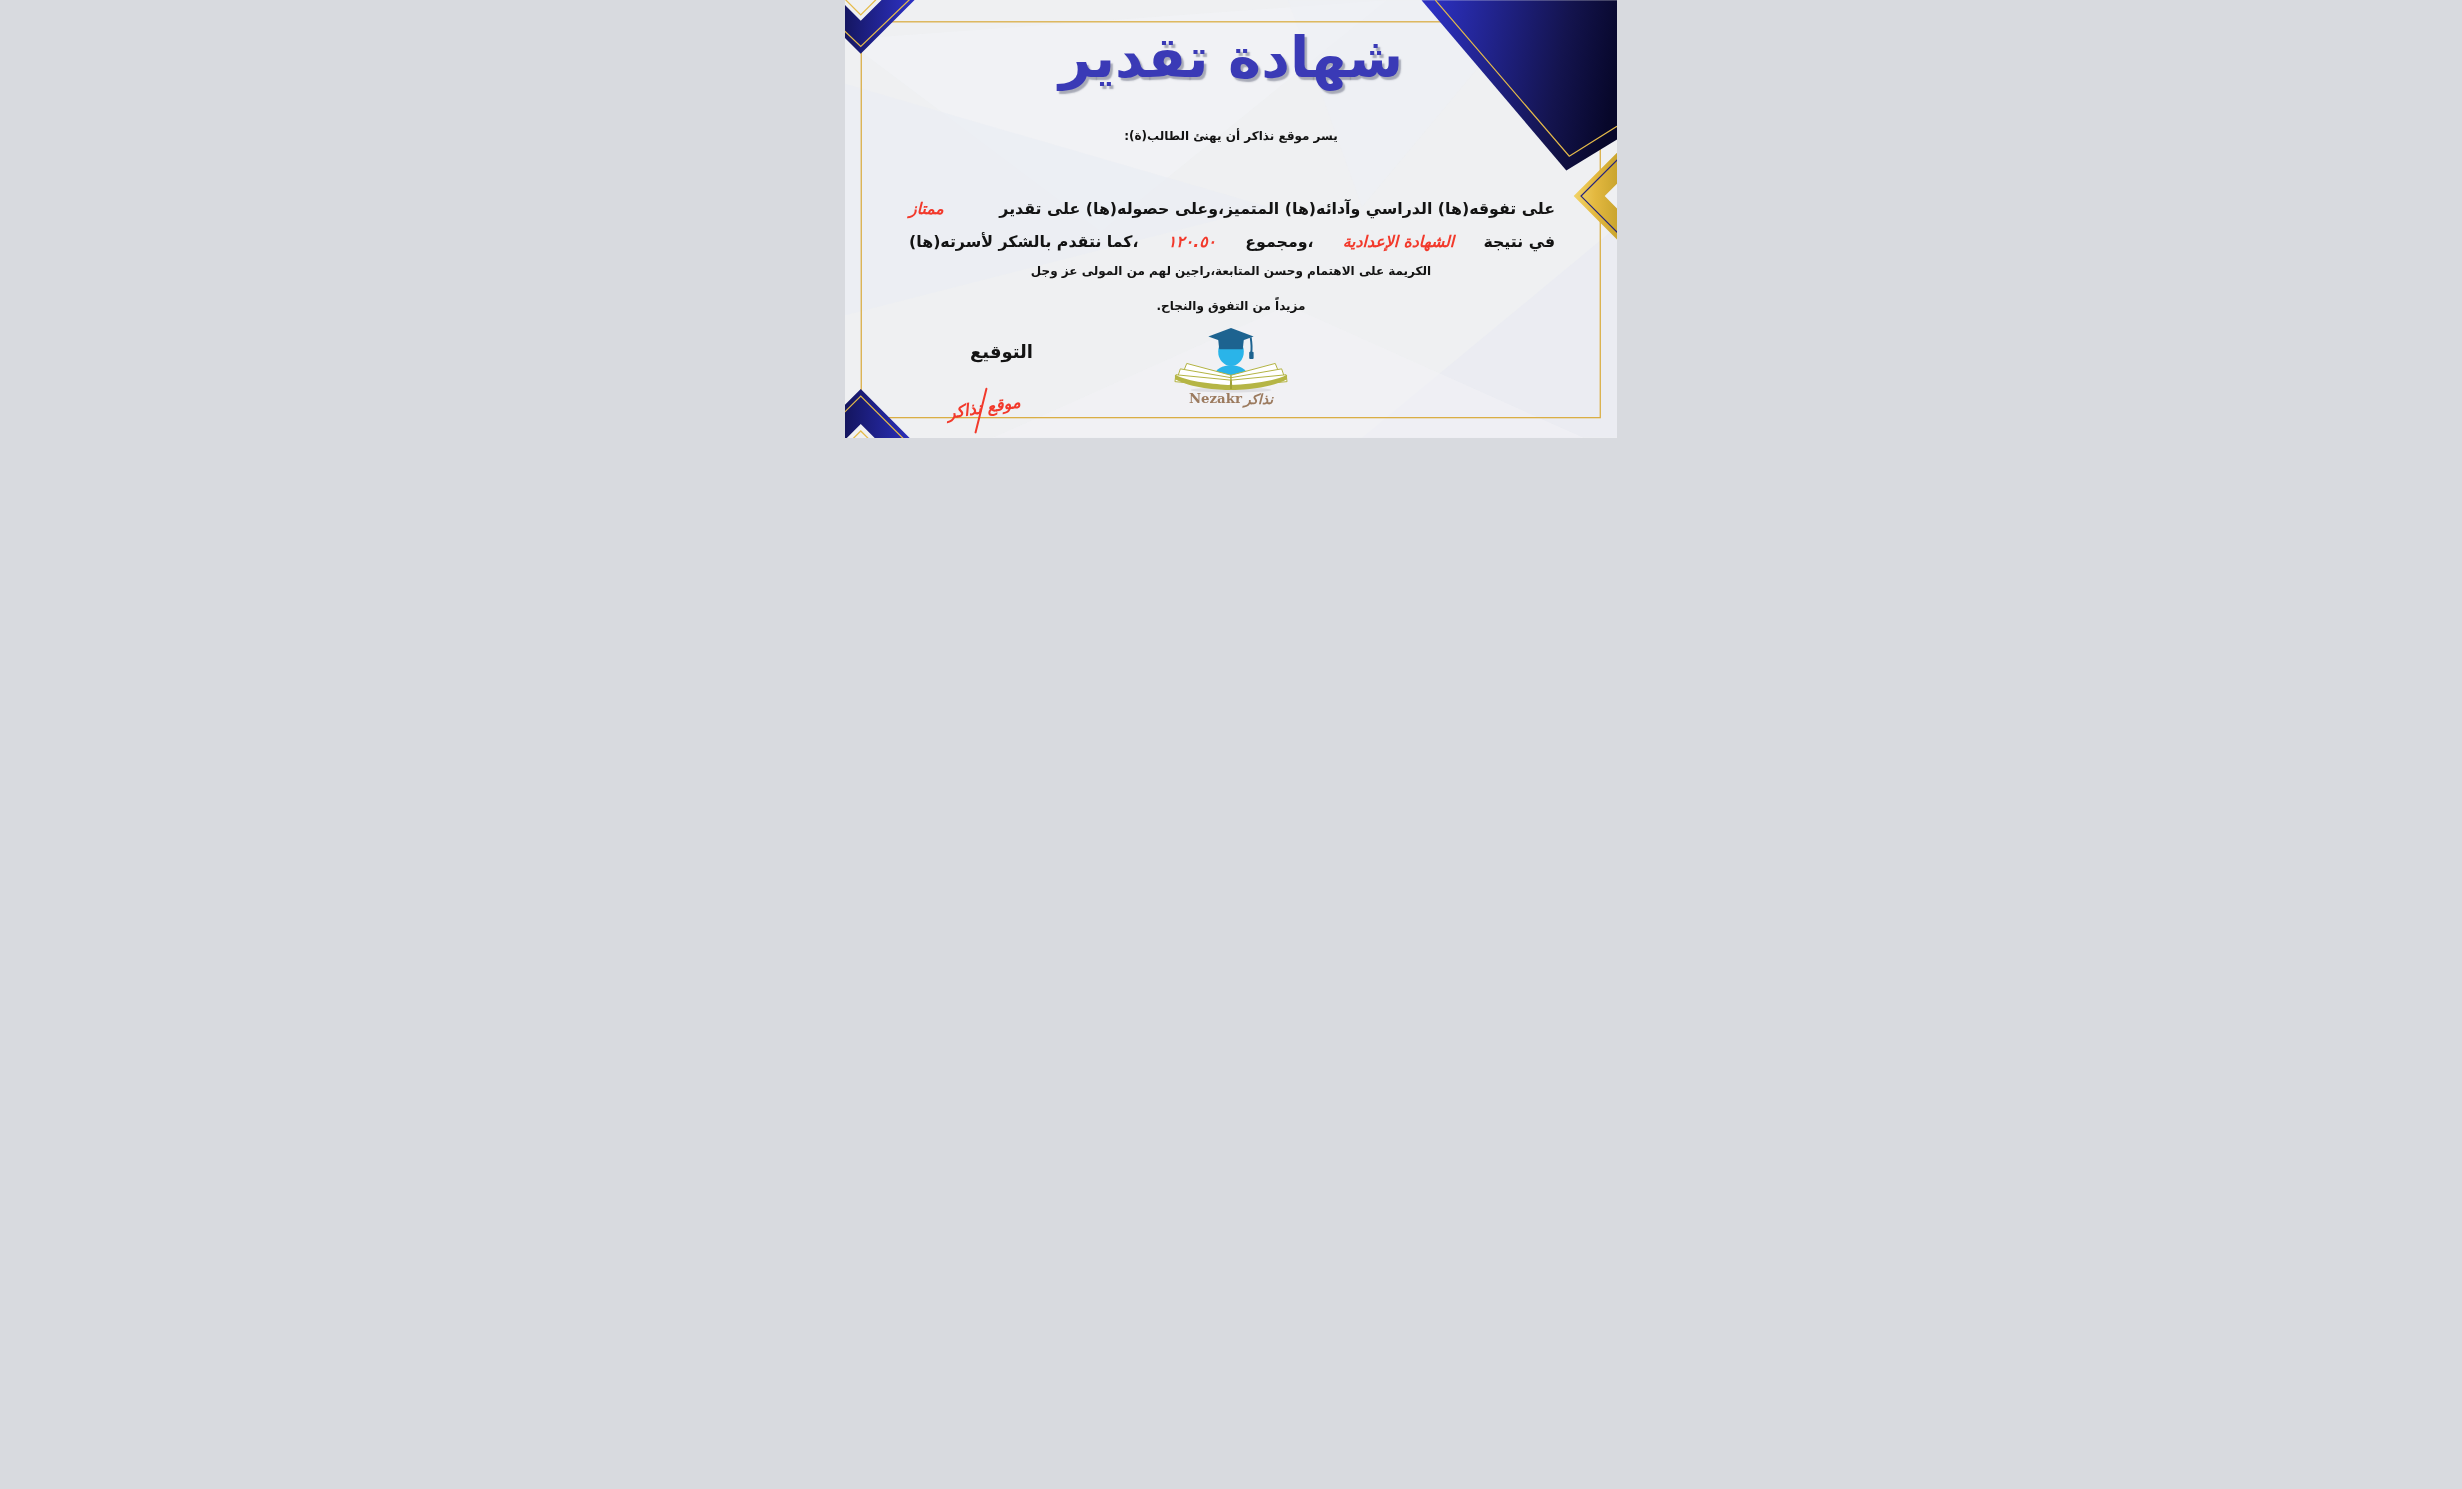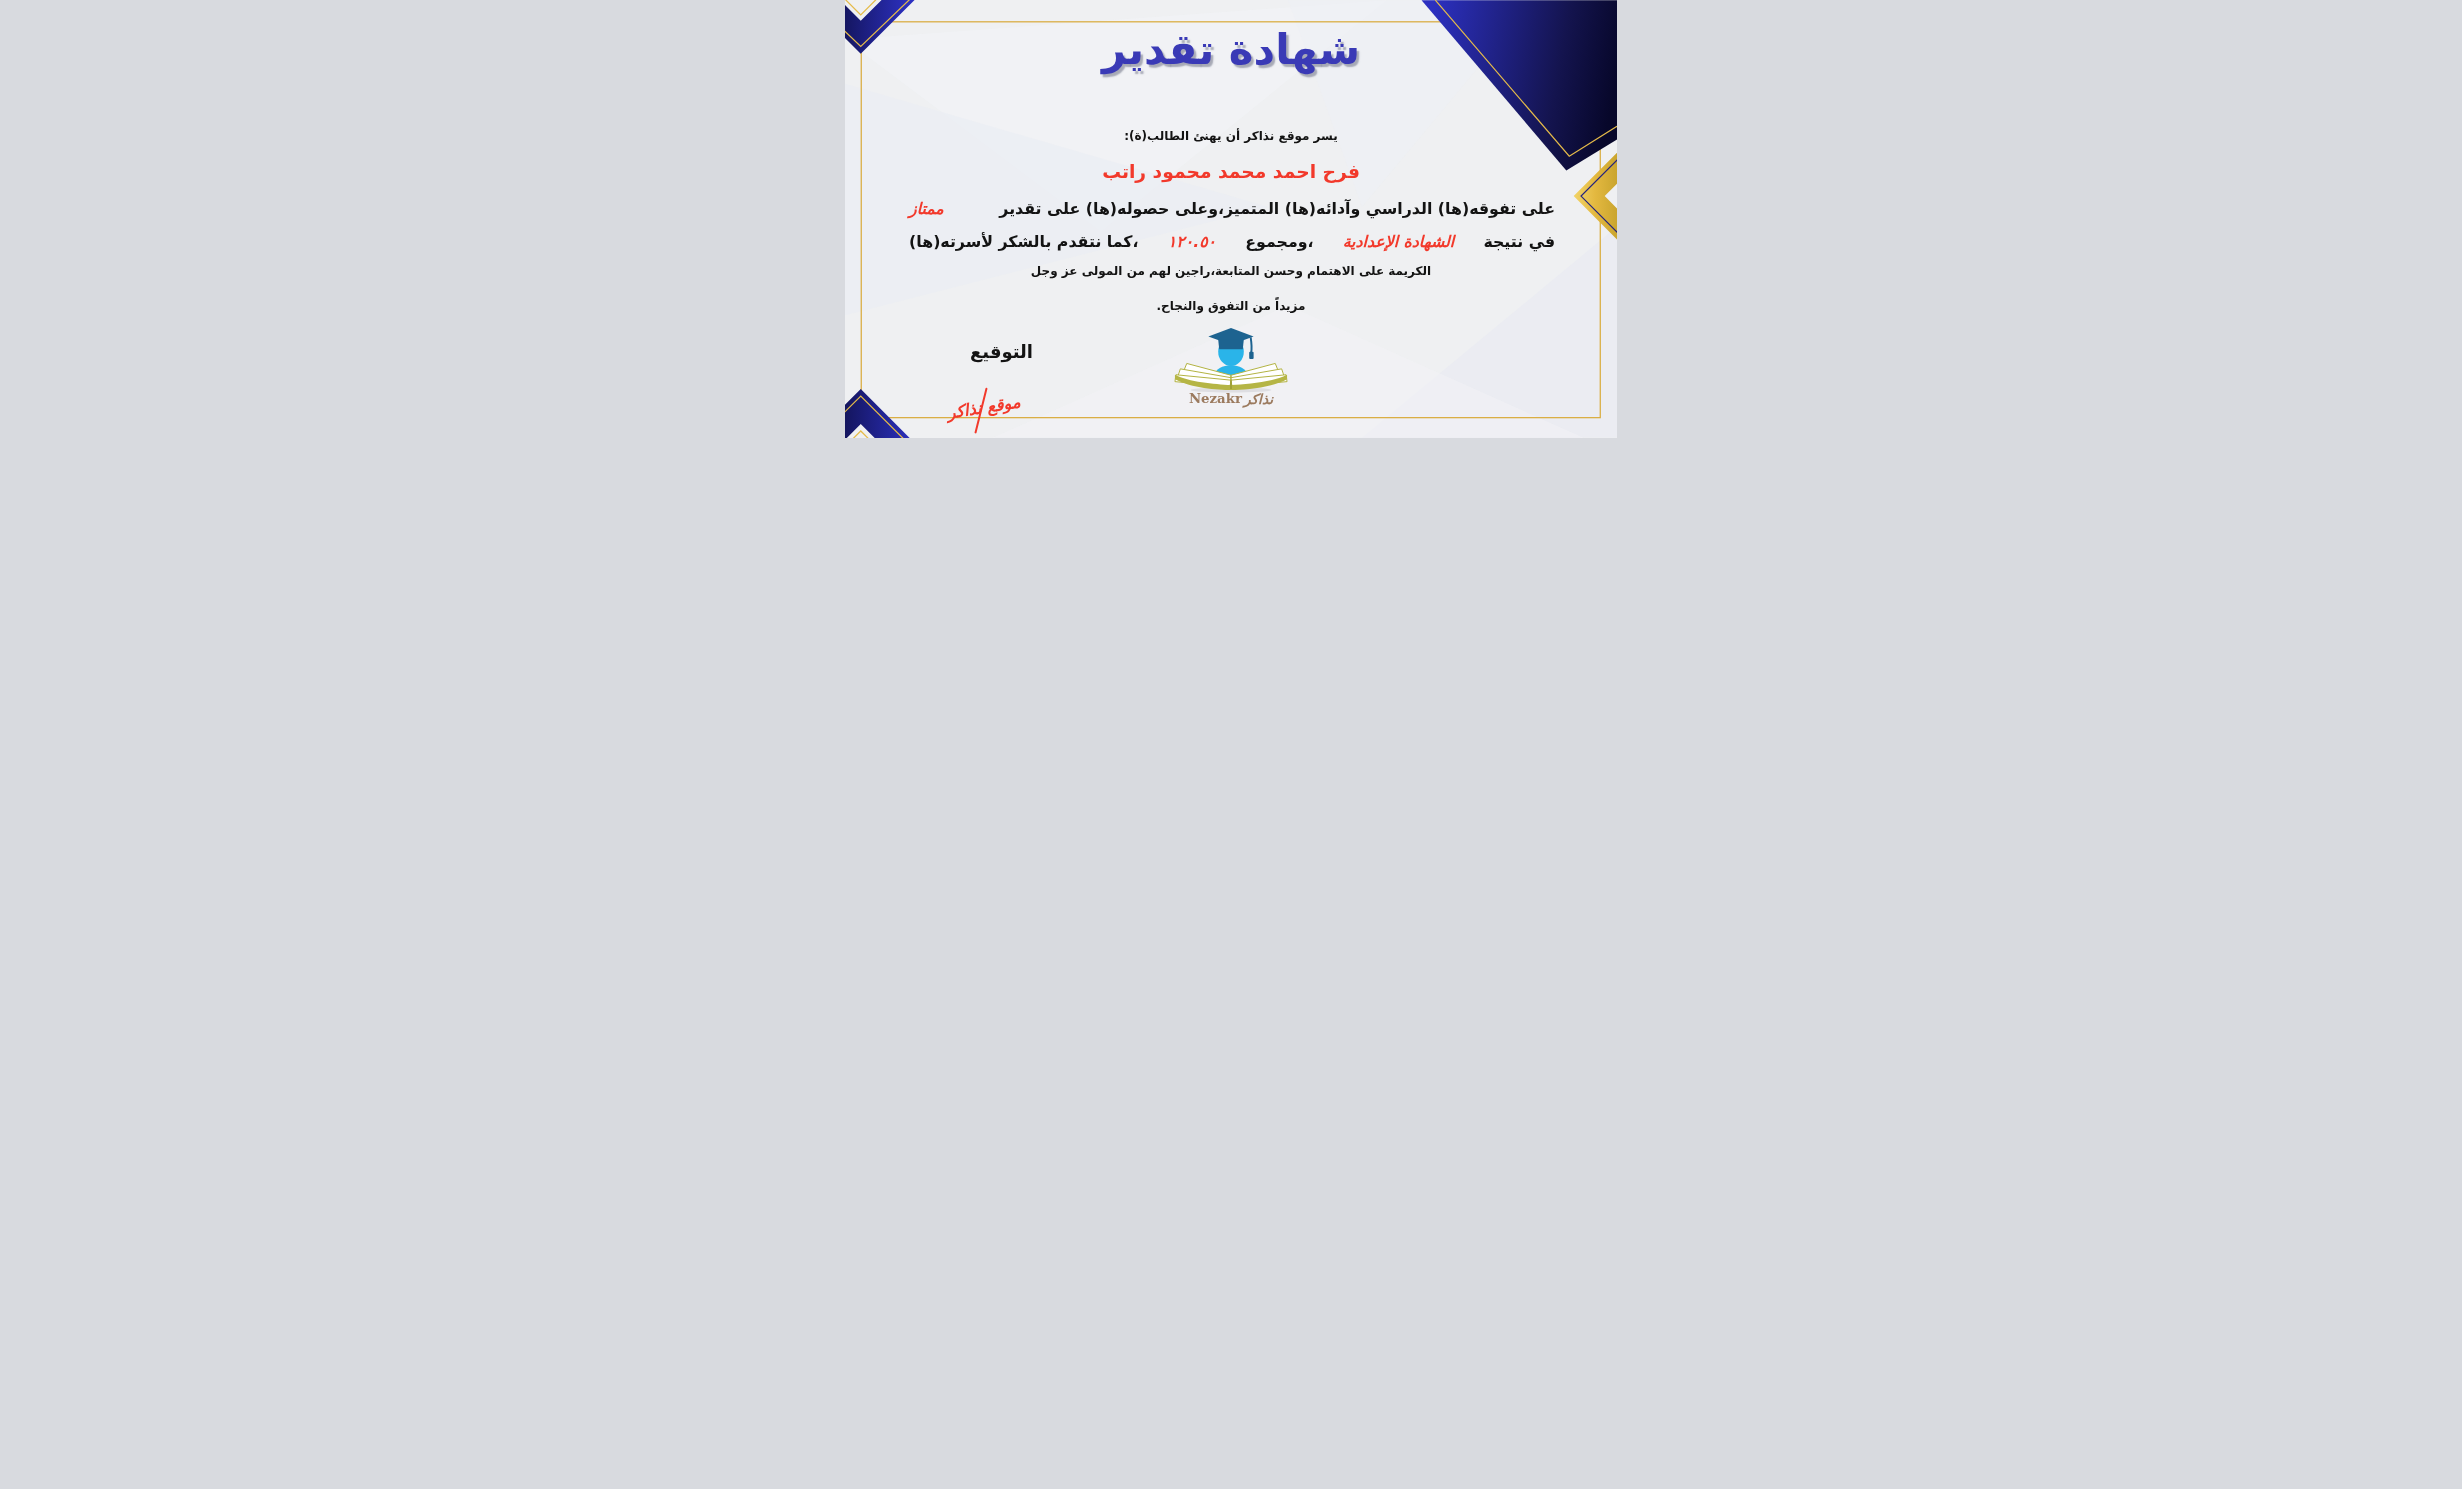--- a/index.html
+++ b/index.html
@@ -3,21 +3,21 @@
 <meta charset="utf-8">
 <style>
   html,body{margin:0;padding:0;background:#d8dadf;}
   .cert{
     position:relative;width:772px;height:438px;margin:0 auto;overflow:hidden;
     background:#eff0f2;font-family:"DejaVu Sans",sans-serif;
   }
   svg.deco{position:absolute;left:0;top:0;width:772px;height:438px;display:block;}
   .title{
     position:absolute;top:24.6px;left:0;width:100%;text-align:center;direction:rtl;
-    font-size:42px;font-weight:bold;color:#3a3ab6;letter-spacing:-1px;
+    font-size:56px;font-weight:bold;color:#3a3ab6;letter-spacing:-1px;
     text-shadow:2.5px 3.4px 1.5px rgba(105,110,130,.55);
   }
   .t-line{position:absolute;left:0;width:100%;text-align:center;direction:rtl;
     font-weight:bold;color:#131313;font-size:12px;}
   .t-intro{top:129px;}
   .t-name{top:161px;font-size:18.7px;color:#f2392b;}
   .t-line5{top:264px;}
   .t-line6{top:299px;}
   .t-just{position:absolute;left:64px;width:646px;display:flex;direction:rtl;
     justify-content:space-between;align-items:baseline;
@@ -95,21 +95,20 @@
       <polygon points="-368,1190 32,790 432,1190 432,1261 32,861 -368,1261" fill="url(#blueBL)"></polygon>
       <polyline points="-356,1192 32,804 420,1192" fill="none" stroke="#e5bb4a" stroke-width="2.5"></polyline>
       <polyline points="-100,1007 32,875 164,1007" fill="none" stroke="#e5bb4a" stroke-width="2.5"></polyline>
     </g>
   </svg>
 
   <div class="title">شهادة تقدير</div>
 
   <div class="t-line t-intro">يسر موقع نذاكر أن يهنئ الطالب(ة):</div>
 
-  <div class="t-line t-name">فرح احمد محمد محمود راتب</div>
 
   <div class="t-just t-row3">
     <span>على تفوقه(ها) الدراسي وآدائه(ها) المتميز،وعلى حصوله(ها) على تقدير</span>
     <span class="red">ممتاز</span>
   </div>
 
   <div class="t-just t-row4">
     <span>في نتيجة</span>
     <span class="red">الشهادة الإعدادية</span>
     <span>،ومجموع</span>

